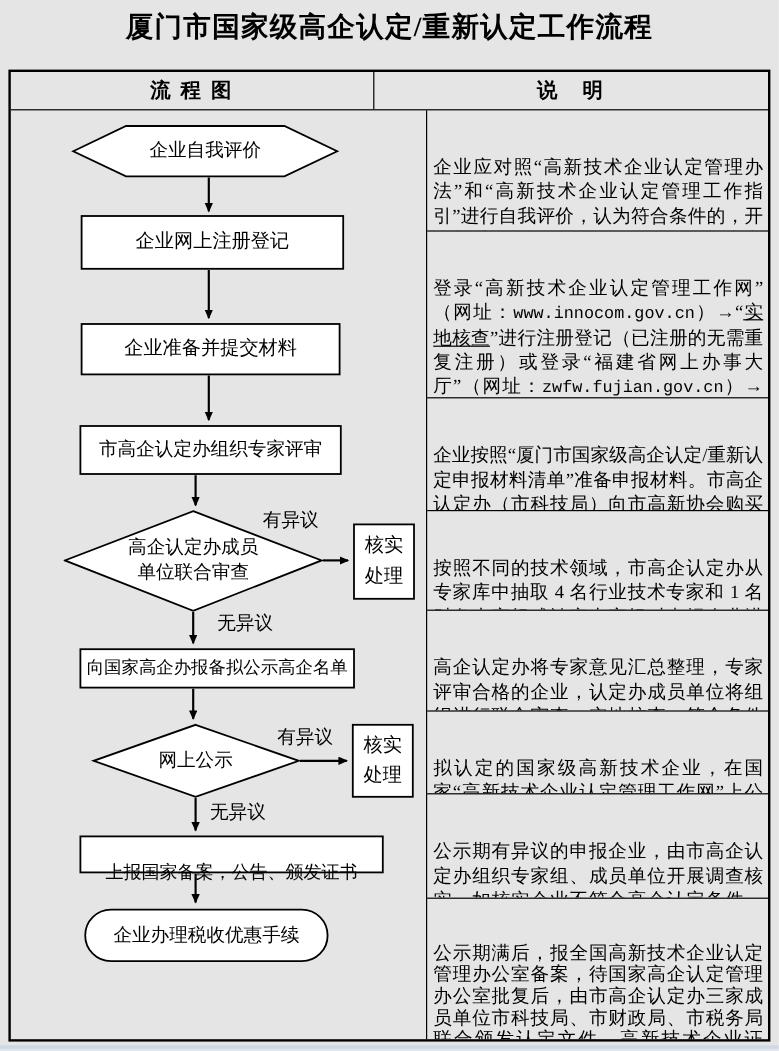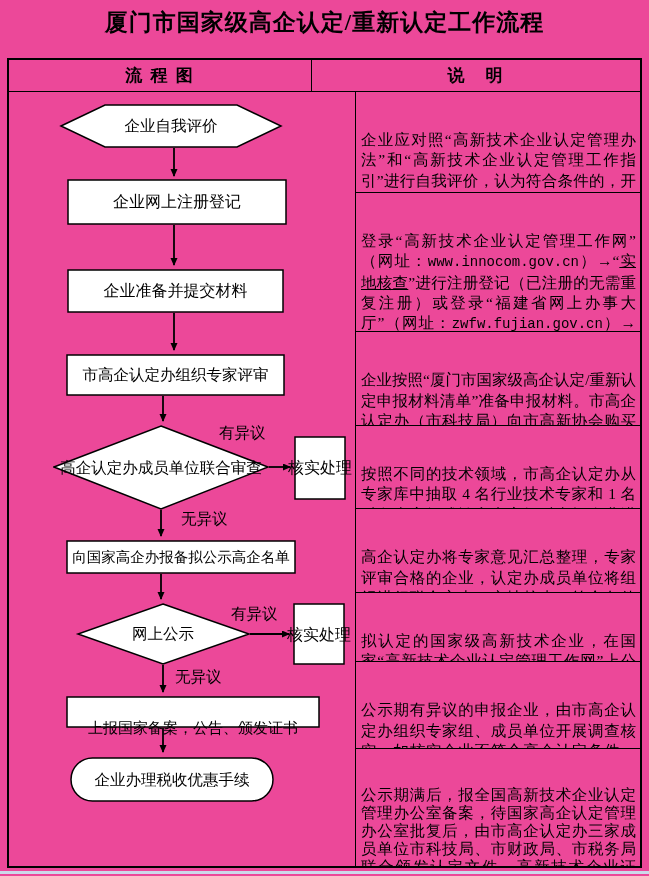--- a/index.html
+++ b/index.html
@@ -1,18 +1,18 @@
 <!DOCTYPE html>
 <html><head>
 <meta charset="utf-8">
 <style>
   * { margin:0; padding:0; box-sizing:border-box; }
   body { background:#fff; }
   .page {
-    position:relative; width:649px; height:876px; background:#ec4899;
+    position:relative; width:649px; height:876px; background:#e5e5e5;
     font-family:"Liberation Serif", serif; color:#000; overflow:hidden;
   }
   .title {
     position:absolute; top:7px; left:0; width:100%;
     text-align:center; font-size:23px; font-weight:bold; letter-spacing:1px;
   }
   .table {
     position:absolute; left:7px; top:58px; width:635px; height:810px;
     border:2px solid #000;
   }
@@ -34,21 +34,21 @@
   .url { font-family:"Liberation Mono", monospace; font-size:14px; }
   .u-line { text-decoration:underline; }
   .misspell {
     text-decoration-style:wavy;
     text-decoration-color:#ff0000; text-underline-offset:2px;
   }
   .node-label {
     position:absolute; display:flex; align-items:center; justify-content:center;
     text-align:center; font-size:15.5px; line-height:20px; white-space:nowrap;
   }
-  .two-line { flex-direction:row; }
+  .two-line { flex-direction:column; }
   .branch-label { position:absolute; font-size:15.5px; white-space:nowrap; }
   .window-edge {
     position:absolute; left:0; top:871px; width:649px; height:3px;
     background:#ccd9ea;
   }
 </style>
 </head>
 <body>
 
 <div class="page">

